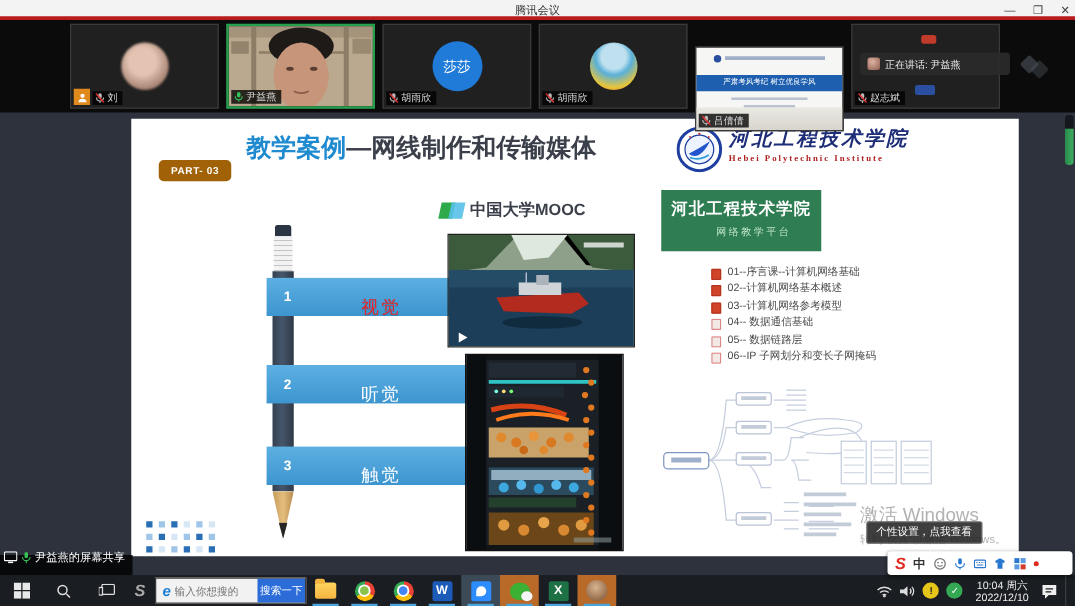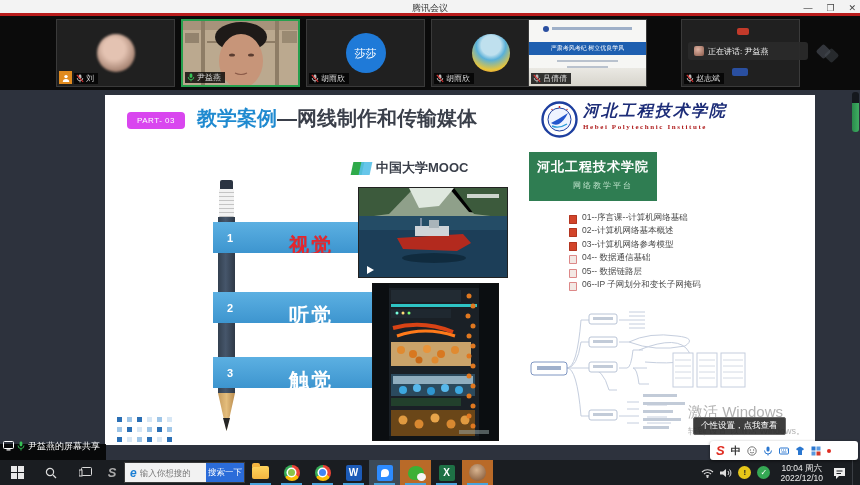--- a/index.html
+++ b/index.html
@@ -44,40 +44,40 @@
   .brand-mark i:nth-child(2) { left:8px; top:4px; opacity:.45; }
 
   
   .main { position:absolute; top:90px; left:0; width:860px; height:370px; background:#2d323d; }
   .scrollthumb { position:absolute; right:1px; top:2px; width:7px; height:40px; border-radius:3px; overflow:hidden; z-index:9; }
   .scrollthumb .cap { height:11px; background:#15181d; }
   .scrollthumb .grn { height:29px; background:linear-gradient(90deg,#2a8a4c,#3fae62); }
 
   .slide { position:absolute; left:105px; top:5px; width:710px; height:350px; background:#fff; overflow:hidden; }
 
-  .part-badge { position:absolute; left:22px; top:17px; width:58px; height:17px; background:#d946ef; border-radius:4px; color:#fff; font-size:8px; font-weight:normal; display:flex; align-items:center; justify-content:center; letter-spacing:.5px; }
+  .part-badge { position:absolute; left:22px; top:33px; width:58px; height:17px; background:#a16207; border-radius:4px; color:#fff; font-size:8px; font-weight:bold; display:flex; align-items:center; justify-content:center; letter-spacing:.5px; }
   .slide-title { position:absolute; left:92px; top:10px; font-size:20px; font-weight:bold; white-space:nowrap; }
   .slide-title .hl { color:#1f8ad0; }
   .slide-title .rest { color:#3a3f4a; }
 
   .logo { position:absolute; left:436px; top:6px; display:flex; align-items:flex-start; gap:5px; }
   .logo-text .cn { font-family:"DejaVu Serif","Liberation Serif",serif; font-style:italic; font-weight:bold; font-size:16px; color:#1d2d78; letter-spacing:2px; white-space:nowrap; }
   .logo-text .en { font-family:"Liberation Serif",serif; font-weight:bold; font-size:7px; color:#b02020; letter-spacing:1.6px; margin-top:1px; white-space:nowrap; }
 
   
   .pencil { position:absolute; left:113px; top:85px; width:17px; height:260px; }
   .p-cap { position:absolute; top:0; left:2px; width:13px; height:9px; background:#2b3442; border-radius:2px 2px 0 0; }
   .p-band { position:absolute; top:9px; left:1px; width:15px; height:28px; background:repeating-linear-gradient(180deg,#f2f2f2 0 3px,#c4c4c4 3px 4px); border-radius:1px; }
   .p-body { position:absolute; top:37px; left:0; width:17px; height:176px; background:linear-gradient(90deg,#33404f,#46566b 45%,#2e3947); }
   .p-tip { position:absolute; top:213px; left:0; width:17px; height:38px; background:linear-gradient(90deg,#c79c5e,#e4bd7c 50%,#b88b4e); clip-path:polygon(0 0,100% 0,50% 100%); }
   .p-lead { position:absolute; top:238px; left:5px; width:7px; height:13px; background:#262626; clip-path:polygon(0 0,100% 0,50% 100%); }
 
   .banner { position:absolute; left:108px; width:240px; height:31px; background:linear-gradient(180deg,#5cb0e2,#3d95cf); clip-path:polygon(0 0,94% 0,100% 50%,94% 100%,0 100%); display:flex; align-items:center; }
   .banner .num { color:#fff; font-size:11px; font-weight:bold; width:34px; text-align:center; }
-  .banner .lbl { font-size:20px; font-weight:bold; letter-spacing:2px; margin-left:42px;margin-top:16px; }
+  .banner .lbl { font-size:14px; font-weight:normal; letter-spacing:2px; margin-left:42px;margin-top:16px; }
   .banner .lbl.red { color:#e5262d; text-shadow:0 1px 1px rgba(0,0,0,.2); }
   .banner .lbl.white { color:#fff; }
   .b1 { top:127px; } .b2 { top:197px; } .b3 { top:262px; }
 
   .dots { position:absolute; left:12px; top:322px; display:grid; grid-template-columns:repeat(6,6px); grid-auto-rows:6px; gap:4px; }
   .dots i { width:5px; height:5px; }
   .dots i.a { background:#2a6fb5; } .dots i.b { background:#9fc6e8; } .dots i.c { background:#d7e7f5; }
 
   
   .mooc-row { position:absolute; left:247px; top:64px; display:flex; align-items:center; gap:6px; }
@@ -228,21 +228,21 @@
       <div class="name-tag">
         <svg width="8" height="9" viewBox="0 0 8 9">
             <rect x="2.6" y="0.5" width="2.8" height="4.5" rx="1.4" fill="#bbb"></rect>
             <path d="M1.2 4 a2.8 2.8 0 0 0 5.6 0 M4 6.8 v1.6" stroke="#bbb" stroke-width="0.9" fill="none"></path>
             <line x1="0.8" y1="0.8" x2="7.2" y2="8" stroke="#e03030" stroke-width="1.1"></line>
           </svg>
         <span>胡雨欣</span>
       </div>
     </div>
 
-    <div class="tile" style="left:528px;">
+    <div class="tile" style="left:556px;margin-top:18px;">
       <div class="mini-slide">
         <div class="mini-logo-row">
             <span class="mini-logo-dot"></span>
             <span class="mini-logo-bar"></span>
           </div>
         <div class="mini-banner">严肃考风考纪 树立优良学风</div>
         <div class="mini-line" style="top:40px;"></div>
         <div class="mini-line" style="top:46px; left:38px; right:38px;"></div>
         <div class="mini-bldg"></div>
       </div>

